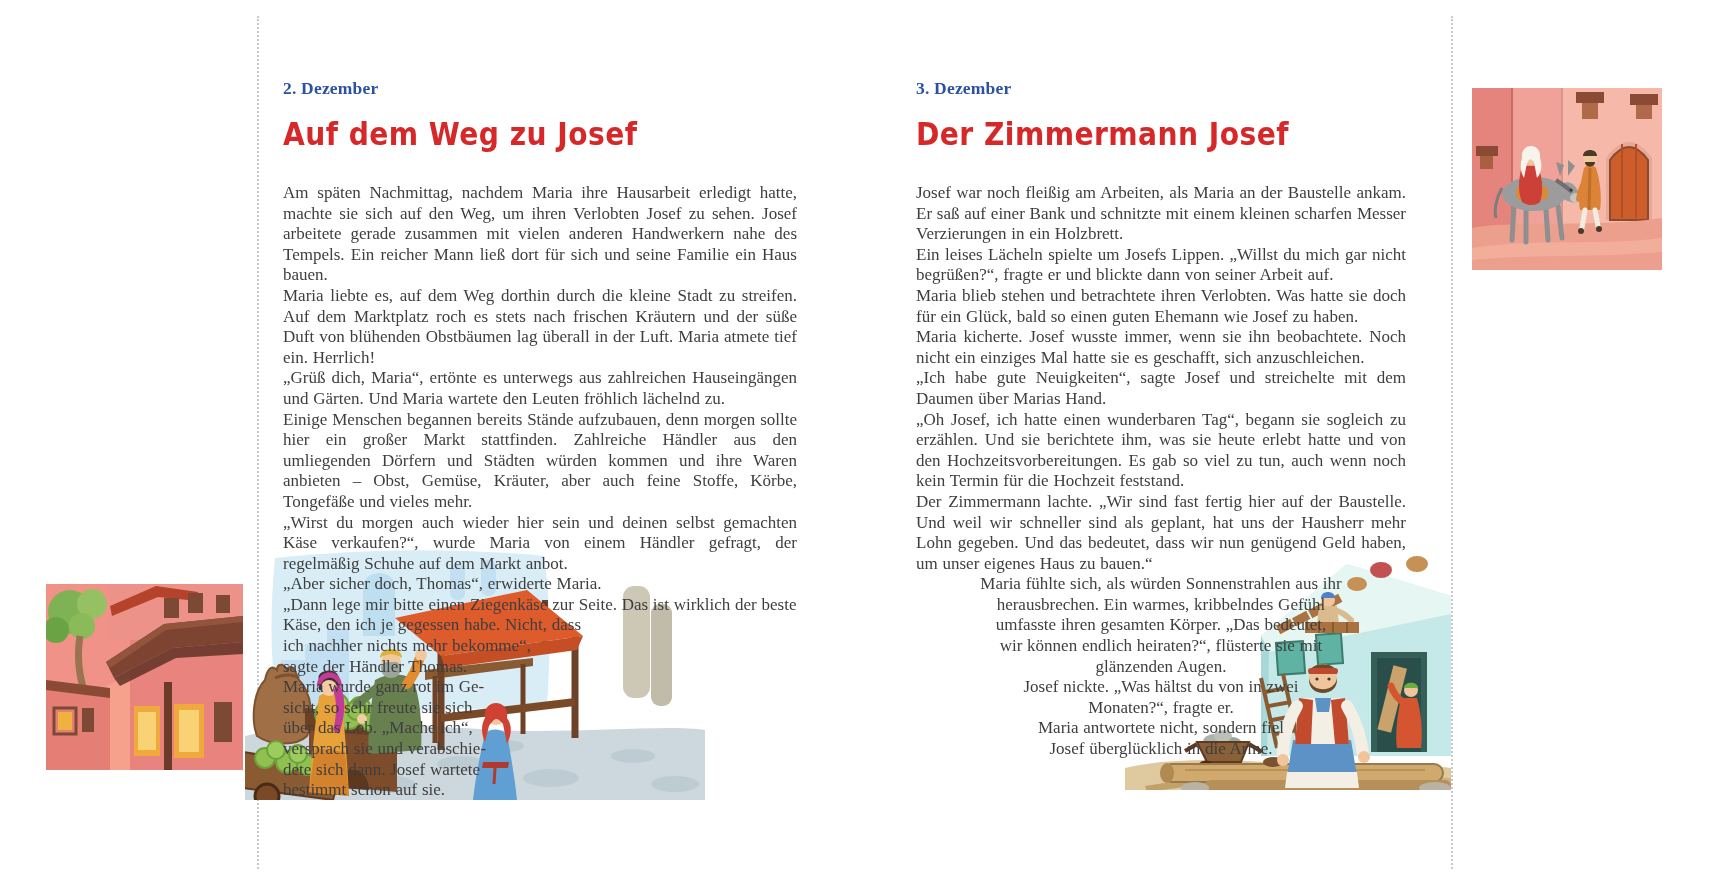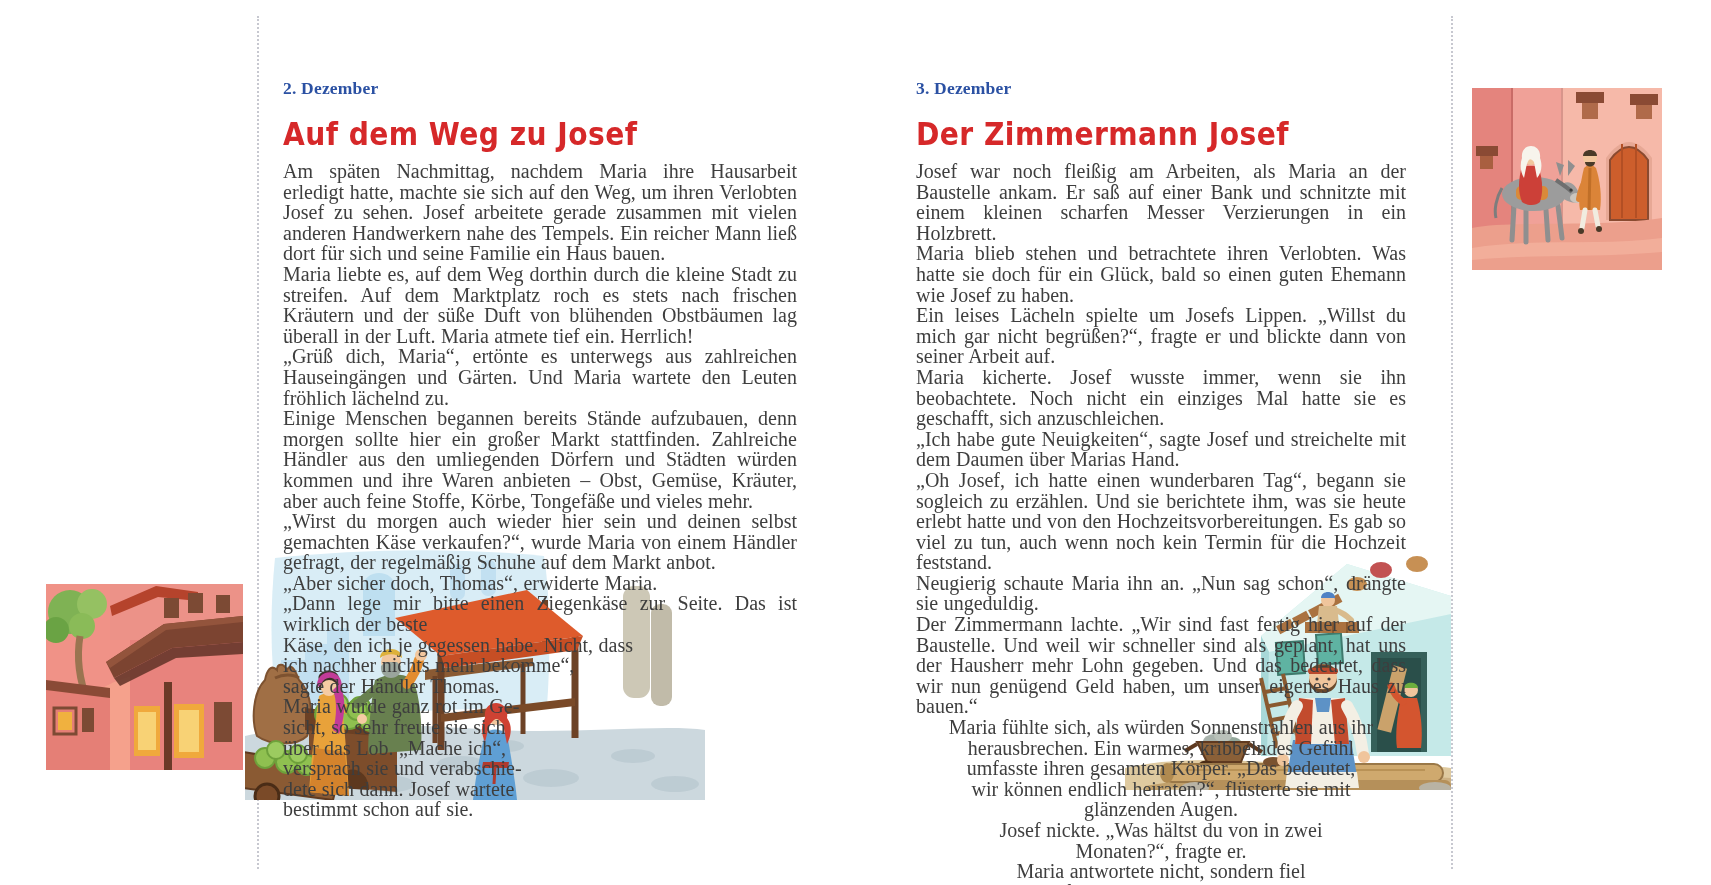--- a/index.html
+++ b/index.html
@@ -16,21 +16,21 @@
   .date-heading{
     font-family:"Liberation Serif",serif;font-weight:700;font-size:17.5px;
     color:#2b51a3;margin:0;letter-spacing:0.2px;
   }
   .story-title{
     font-family:"DejaVu Sans",sans-serif;font-weight:700;font-size:32px;
     color:#d62829;margin:16px 0 0 0;letter-spacing:0.5px;
     transform:scaleX(0.88);transform-origin:left center;white-space:nowrap;
   }
   .story-body{
-    margin-top:8px;font-size:20px;line-height:20.6px;text-align:justify;
+    margin-top:30px;font-size:17px;line-height:20.6px;text-align:justify;
     word-spacing:0.5px;
   }
   .story-body p{margin:0;}
   .tail{white-space:pre-line;}
   .tail-right{text-align:left;}
   .tail-left{text-align:center;}
   .illus{position:absolute;z-index:1;}
 </style>
 </head>
 <body>
@@ -320,26 +320,25 @@
 dete sich dann. Josef wartete
 bestimmt schon auf sie.</div>
     </div>
   </div>
 
   <div class="page page-right">
     <p class="date-heading">3. Dezember</p>
     <h1 class="story-title">Der Zimmermann Josef</h1>
     <div class="story-body">
       <p>Josef war noch fleißig am Arbeiten, als Maria an der Baustelle ankam. Er saß auf einer Bank und schnitzte mit einem kleinen scharfen Messer Verzierungen in ein Holzbrett.</p>
+      <p>Ein leises Lächeln spielte um Josefs Lippen. „Willst du mich gar nicht begrüßen?“, fragte er und blickte dann von seiner Arbeit auf.</p>
       <p>Maria blieb stehen und betrachtete ihren Verlobten. Was hatte sie doch für ein Glück, bald so einen guten Ehemann wie Josef zu haben.</p>
-      <p>Ein leises Lächeln spielte um Josefs Lippen. „Willst du mich gar nicht begrüßen?“, fragte er und blickte dann von seiner Arbeit auf.</p>
       <p>Maria kicherte. Josef wusste immer, wenn sie ihn beobachtete. Noch nicht ein einziges Mal hatte sie es geschafft, sich anzuschleichen.</p>
       <p>„Ich habe gute Neuigkeiten“, sagte Josef und streichelte mit dem Daumen über Marias Hand.</p>
       <p>„Oh Josef, ich hatte einen wunderbaren Tag“, begann sie sogleich zu erzählen. Und sie berichtete ihm, was sie heute erlebt hatte und von den Hochzeitsvorbereitungen. Es gab so viel zu tun, auch wenn noch kein Termin für die Hochzeit feststand.</p>
-      <p>Neugierig schaute Maria ihn an. „Nun sag schon“, drängte sie ungeduldig.</p>
       <p>Der Zimmermann lachte. „Wir sind fast fertig hier auf der Baustelle. Und weil wir schneller sind als geplant, hat uns der Hausherr mehr Lohn gegeben. Und das bedeutet, dass wir nun genügend Geld haben, um unser eigenes Haus zu bauen.“</p>
       <div class="tail tail-left">Maria fühlte sich, als würden Sonnenstrahlen aus ihr
 herausbrechen. Ein warmes, kribbelndes Gefühl
 umfasste ihren gesamten Körper. „Das bedeutet,
 wir können endlich heiraten?“, flüsterte sie mit
 glänzenden Augen.
 Josef nickte. „Was hältst du von in zwei
 Monaten?“, fragte er.
 Maria antwortete nicht, sondern fiel
 Josef überglücklich in die Arme.</div>

